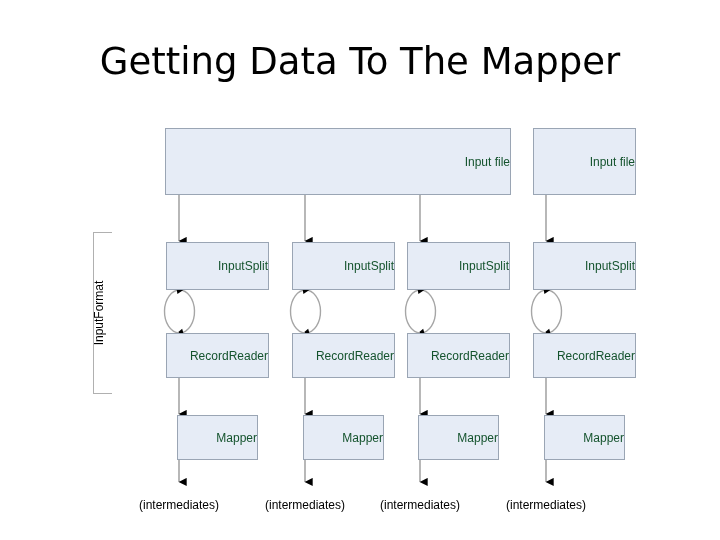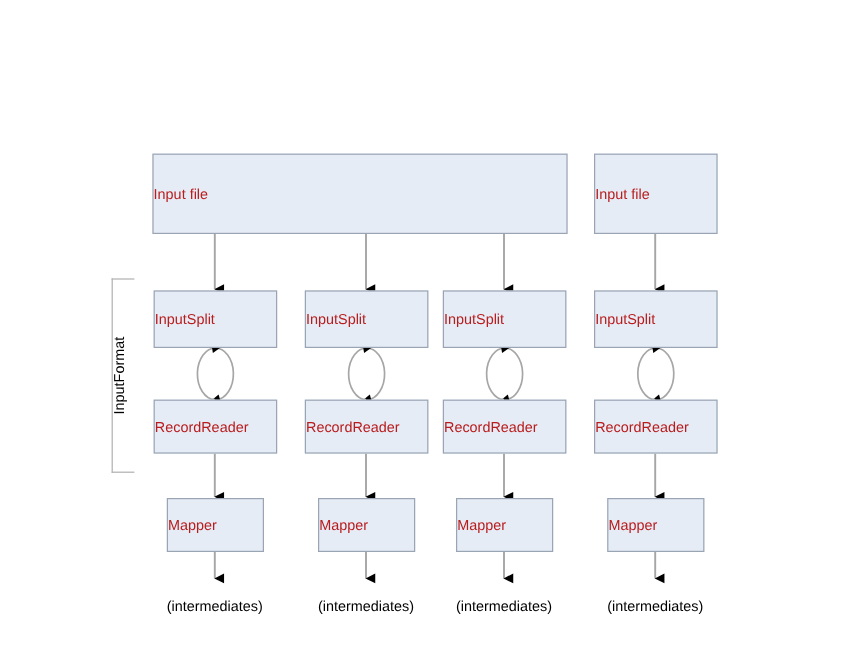--- a/index.html
+++ b/index.html
@@ -36,26 +36,27 @@
     height: 540px;
     pointer-events: none;
   }
   .node {
     position: absolute;
     box-sizing: border-box;
     background: #e6ecf6;
     border: 1px solid #9aa5b4;
     display: flex;
     align-items: center;
-    justify-content: flex-start;
+    justify-content: flex-end;
     font-family: "Liberation Sans", sans-serif;
     font-size: 12px;
-    color: #b91c1c;
+    color: #14532d;
     line-height: 1;
     white-space: nowrap;
+    margin-left: 38px;
   }
   .leaf-label {
     position: absolute;
     font-family: "Liberation Sans", sans-serif;
     font-size: 12px;
     color: #000000;
     text-align: left;
     white-space: nowrap;
     transform: translateX(-50%);
   }
@@ -73,20 +74,21 @@
     white-space: nowrap;
     transform-origin: 50% 50%;
     transform: translate(-50%, -50%) rotate(-90deg);
   }
 </style>
 </head>
 <body>
 
 <div id="slide">
 
+  <div id="title">Getting Data To The Mapper</div>
 
   <svg id="wires" viewBox="0 0 720 540">
     <defs>
       <marker id="arrowDown" markerWidth="9" markerHeight="9" refX="4.5" refY="8.2" orient="auto" markerUnits="userSpaceOnUse">
         <path d="M0.4,0.5 L8.6,0.5 L4.5,8.6 Z" fill="#000000"></path>
       </marker>
       <marker id="arrowLoop" markerWidth="9" markerHeight="9" refX="4.2" refY="4.2" orient="auto" markerUnits="userSpaceOnUse">
         <path d="M0,0 L8.6,3.2 L1.8,8.4 Z" fill="#000000"></path>
       </marker>
     </defs>

